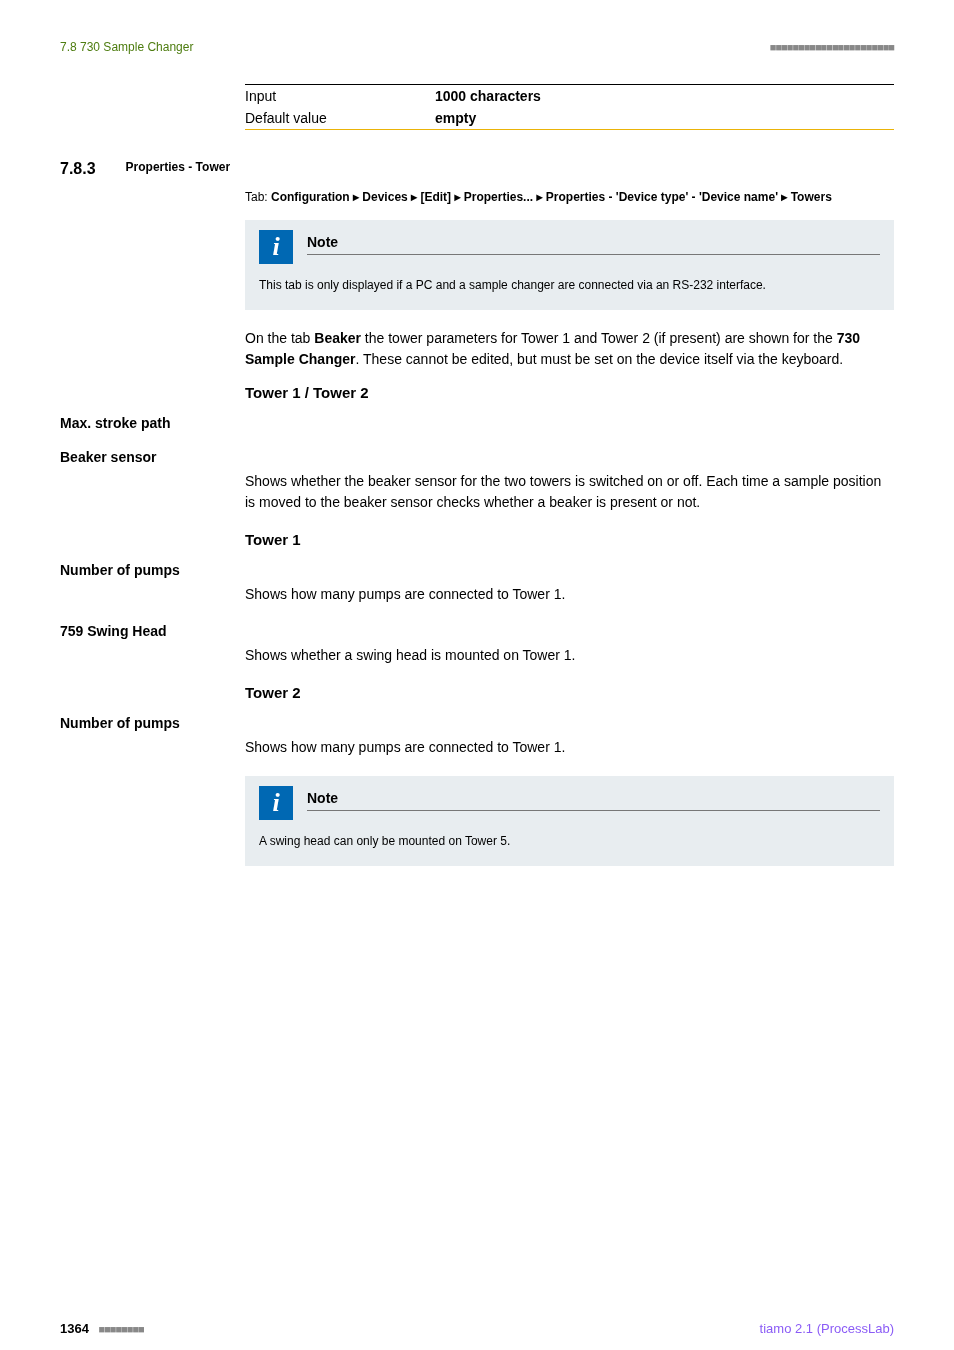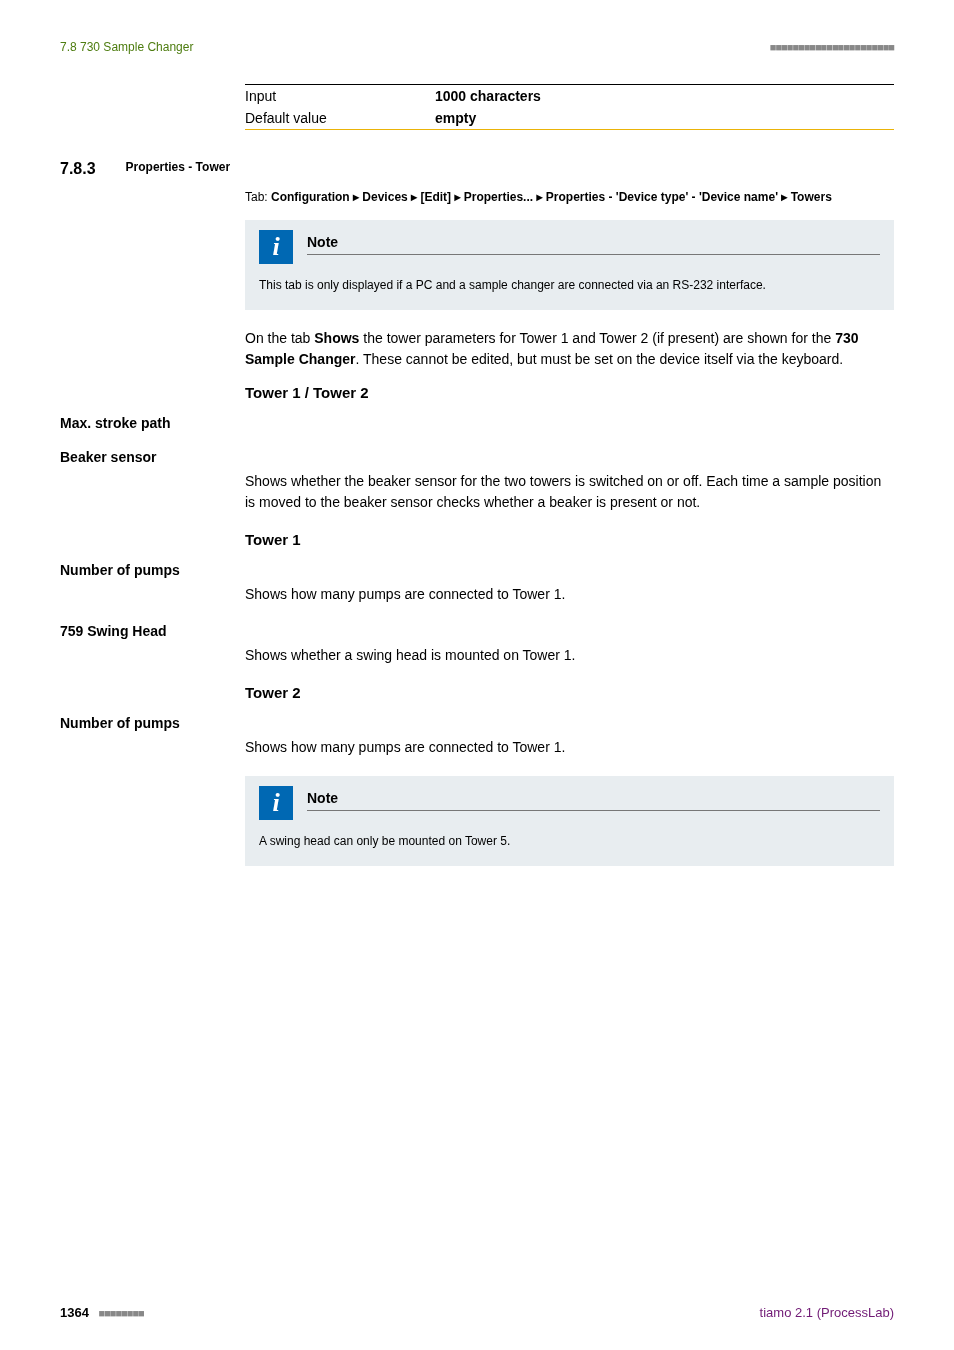--- a/index.html
+++ b/index.html
@@ -87,31 +87,31 @@
     .subhead { font-weight: bold; font-size: 15px; margin-top: 8px; margin-bottom: 14px; }
     .field-label {
       font-weight: bold;
       margin-left: 0;
       margin-bottom: 6px;
       font-size: 14px;
     }
     .field-block { margin-bottom: 18px; }
     .footer-row {
       position: absolute;
-      bottom: 30px;
+      bottom: 14px;
       left: 60px;
       right: 60px;
       display: flex;
       justify-content: space-between;
       align-items: center;
       font-size: 13px;
     }
     .footer-page { font-weight: bold; }
     .footer-dashes { letter-spacing: -1px; color: #888; font-size: 11px; margin-left: 6px; font-weight: normal; }
-    .footer-right { color: #701a75; }
+    .footer-right { color: #8b5cf6; }
   </style>
 </head>
 <body>
 
 <div class="header-row">
   <span class="header-left">7.8 730 Sample Changer</span>
   <span class="header-dashes">■■■■■■■■■■■■■■■■■■■■■■</span>
 </div>
 
 <div class="content">
@@ -143,21 +143,21 @@
     <div class="note-head">
       <div class="info-icon">
           <span class="info-icon-inner">i</span>
         </div>
       <div class="note-label">Note</div>
     </div>
     <div class="note-body">This tab is only displayed if a PC and a sample changer are connected via an RS-232 interface.</div>
   </div>
 
   <div class="para">
-    <span>On the tab </span><span class="bold">Shows</span><span> the tower parameters for Tower 1 and Tower 2 (if present) are shown for the </span><span class="bold">730 Sample Changer</span><span>. These cannot be edited, but must be set on the device itself via the keyboard.</span>
+    <span>On the tab </span><span class="bold">Beaker</span><span> the tower parameters for Tower 1 and Tower 2 (if present) are shown for the </span><span class="bold">730 Sample Changer</span><span>. These cannot be edited, but must be set on the device itself via the keyboard.</span>
   </div>
 
   <div class="subhead">Tower 1 / Tower 2</div>
 </div>
 
 <div class="field-block">
   <div class="field-label">Max. stroke path</div>
 </div>
 
 <div class="field-block">

